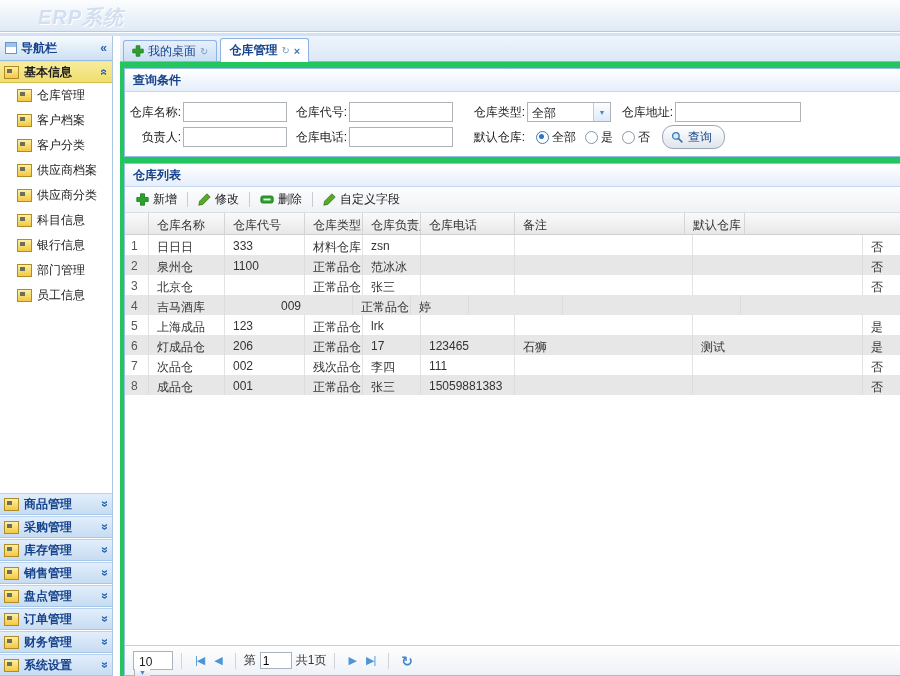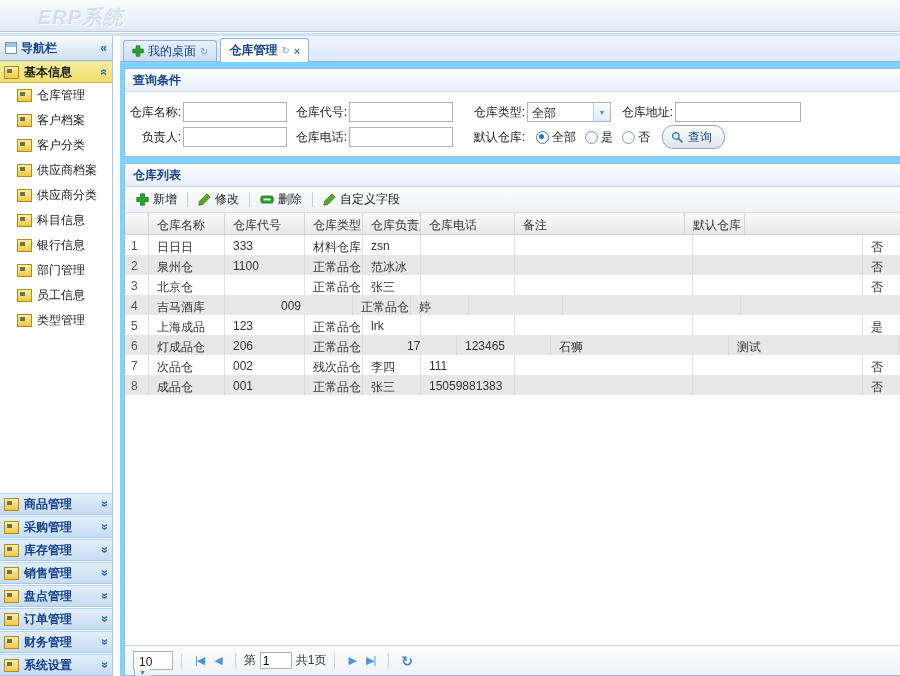--- a/index.html
+++ b/index.html
@@ -40,21 +40,21 @@
   
   .main{position:absolute;left:120px;top:36px;right:0;bottom:0;overflow:hidden;}
   .tabbar{height:26px;background:linear-gradient(#eef4fc,#dce8f7);border-bottom:1px solid #8db2e3;
           display:flex;align-items:flex-end;padding-left:3px;position:relative;z-index:2;box-sizing:border-box;}
   .tab{height:21px;display:flex;align-items:center;gap:4px;padding:0 8px;border:1px solid #8db2e3;
        border-bottom:none;border-radius:3px 3px 0 0;margin-right:3px;
        background:linear-gradient(#e8f0fb,#cbdef4);color:#15428b;cursor:pointer;box-sizing:border-box;}
   .tab.active{background:#fff;font-weight:bold;height:24px;margin-bottom:-1px;z-index:3;}
   .mini{color:#7b9cc6;font-size:10px;font-weight:normal;}
   .tclose{color:#3f78c0;font-size:11px;font-weight:bold;}
-  .content{position:absolute;top:26px;bottom:0;left:0;right:0;background:#7dd3fc;
+  .content{position:absolute;top:26px;bottom:0;left:0;right:0;background:#22c55e;
            padding:6px 0 0 4px;display:flex;flex-direction:column;box-sizing:border-box;}
   .panel{width:792px;border:1px solid #99bbe8;box-sizing:border-box;background:#fff;flex:0 0 auto;}
   .panel-header{height:23px;background:linear-gradient(#ffffff,#e5eefb);border-bottom:1px solid #c7d8ee;
                 display:flex;align-items:center;padding:0 8px;color:#15428b;font-weight:bold;box-sizing:border-box;}
   
   .query-body{padding:5px 0 9px 0;}
   .qrow{display:flex;align-items:center;margin-top:5px;height:20px;}
   .qlabel{text-align:right;margin-right:2px;flex:0 0 auto;color:#222;}
   .w56{width:56px;} .w60{width:60px;} .w72{width:72px;} .w62{width:62px;}
   input.text{width:96px;height:16px;border:1px solid #aeb3b9;padding:1px 3px;
@@ -158,24 +158,20 @@
         <span>银行信息</span>
       </div>
       <div class="nav-item">
         <span class="card-icon"></span>
         <span>部门管理</span>
       </div>
       <div class="nav-item">
         <span class="card-icon"></span>
         <span>员工信息</span>
       </div>
-      <div class="nav-item">
-        <span class="card-icon"></span>
-        <span>类型管理</span>
-      </div>
     </div>
   <div class="sb-spacer"></div>
   <div class="accordions">
       <div class="acc-collapsed">
         <span class="card-icon"></span>
         <span>商品管理</span>
         <span class="chev down">«</span>
       </div>
       <div class="acc-collapsed">
         <span class="card-icon"></span>
@@ -374,21 +370,21 @@
             <div class="gcell" style="width: 94px;"></div>
             <div class="gcell" style="width: 178px;"></div>
             <div class="gcell" style="width: 170px;"></div>
             <div class="gcell" style="width: 60px;">是</div>
           </div>
           <div class="grow even">
             <div class="gcell gnum" style="width: 24px;">6</div>
             <div class="gcell" style="width: 76px;">灯成品仓</div>
             <div class="gcell" style="width: 80px;">206</div>
             <div class="gcell" style="width: 58px;">正常品仓</div>
-            <div class="gcell" style="width: 58px; margin-left: 36px;">17</div>
+            <div class="gcell" style="width: 58px;">17</div>
             <div class="gcell" style="width: 94px;">123465</div>
             <div class="gcell" style="width: 178px;">石狮</div>
             <div class="gcell" style="width: 170px;">测试</div>
             <div class="gcell" style="width: 60px;">是</div>
           </div>
           <div class="grow">
             <div class="gcell gnum" style="width: 24px;">7</div>
             <div class="gcell" style="width: 76px;">次品仓</div>
             <div class="gcell" style="width: 80px;">002</div>
             <div class="gcell" style="width: 58px;">残次品仓</div>

